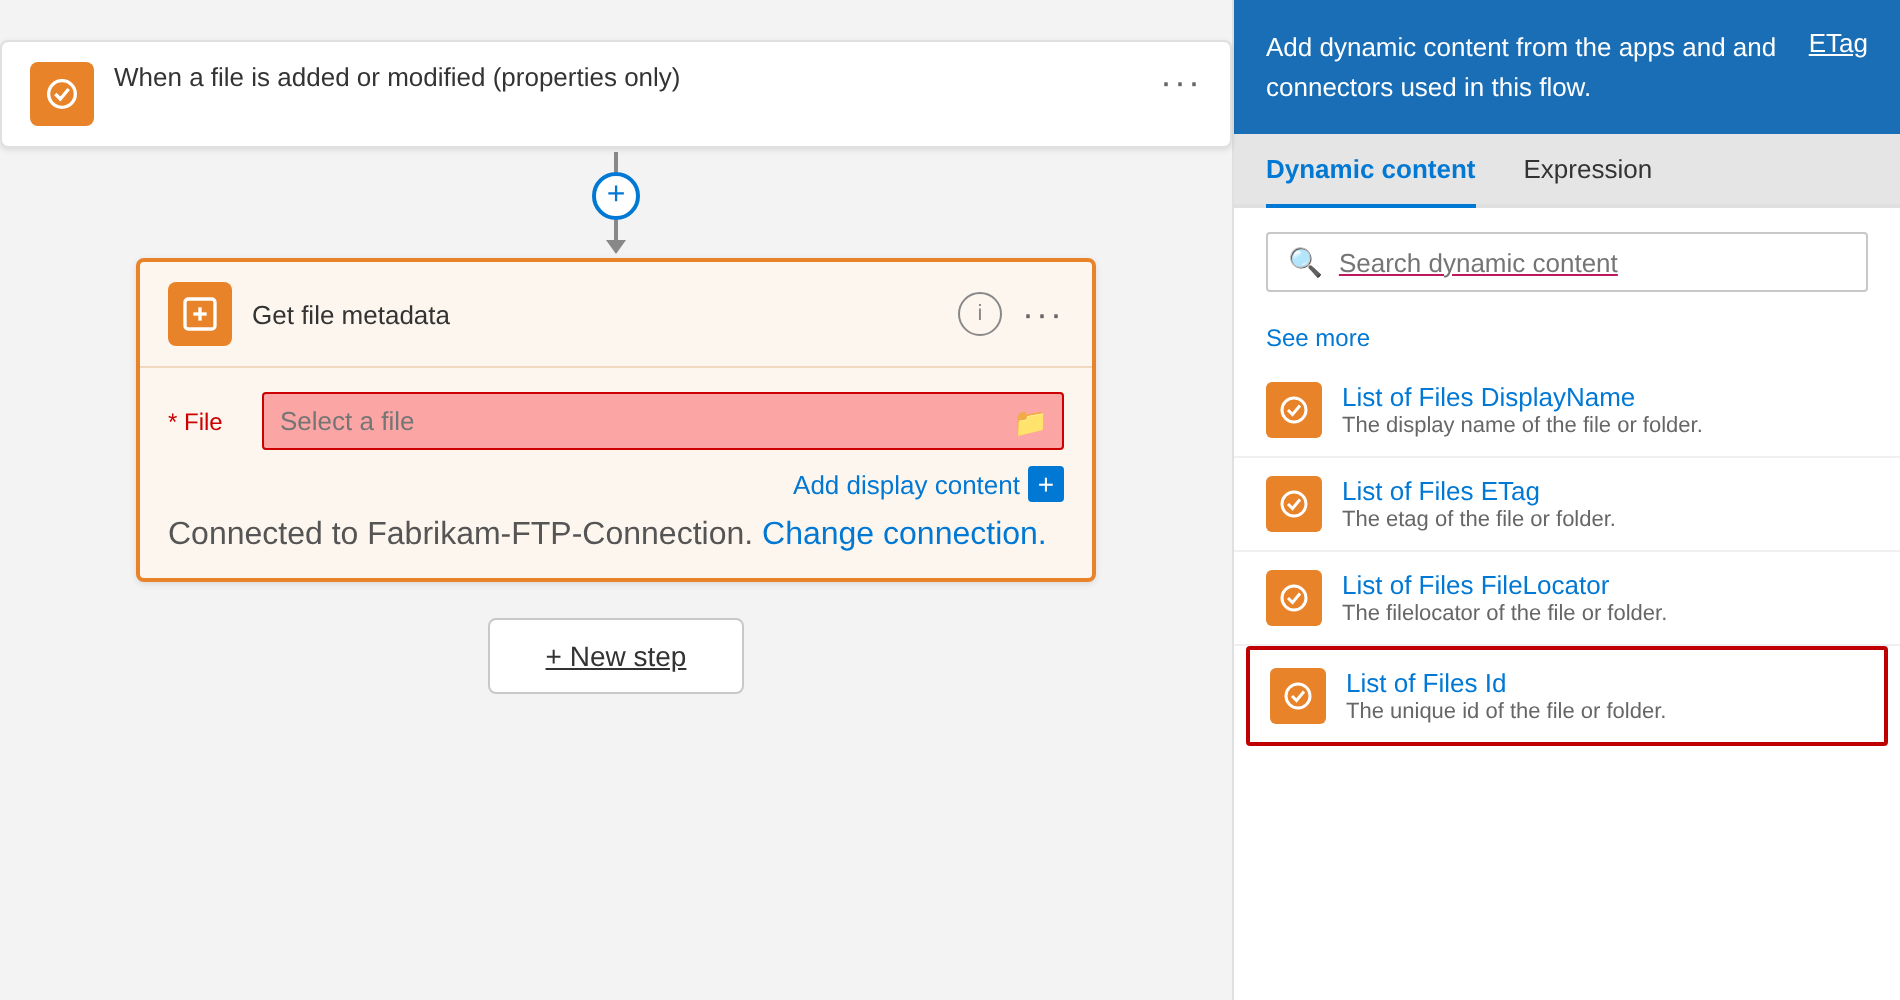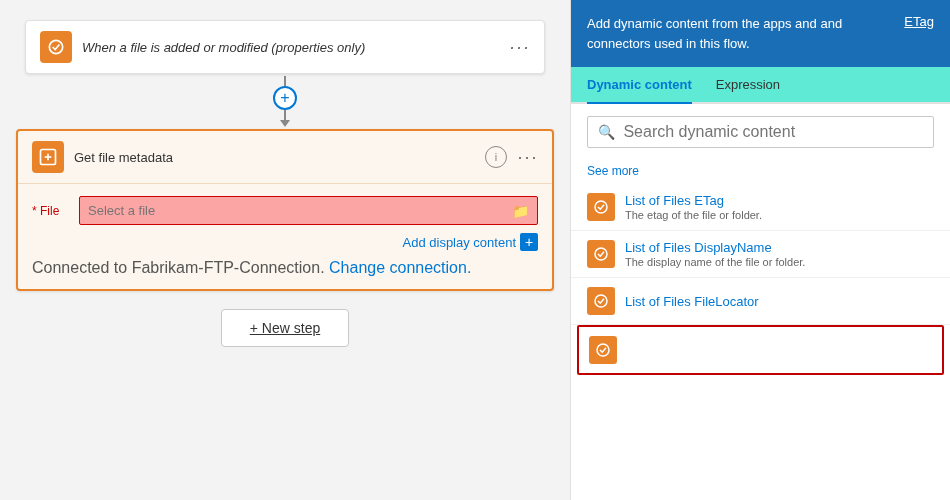--- a/index.html
+++ b/index.html
@@ -18,30 +18,28 @@
       background: #f3f3f3;
       padding: 20px 0;
       display: flex;
       flex-direction: column;
       align-items: center;
       position: relative;
     }
 
     
     .step-block {
-      width: 520px;
+      width: 616px;
       background: white;
       border: 1.5px solid #e0e0e0;
       border-radius: 4px;
       display: flex;
-      align-items: center;
       padding: 10px 14px;
       gap: 10px;
       box-shadow: 0 1px 3px rgba(0,0,0,0.1);
-      font-style: italic;
     }
 
     .step-icon {
       width: 32px;
       height: 32px;
       background: #e8832a;
       border-radius: 4px;
       display: flex;
       align-items: center;
       justify-content: center;
@@ -115,21 +113,21 @@
       width: 0;
       height: 0;
       border-left: 5px solid transparent;
       border-right: 5px solid transparent;
       border-top: 7px solid #888;
       margin-top: 0px;
     }
 
     
     .active-step-inner {
-      width: 538px;
+      width: 480px;
       background: #fdf6ee;
       border: 2px solid #e8832a;
       border-radius: 4px;
       box-shadow: 0 1px 3px rgba(0,0,0,0.1);
     }
 
     .active-step-header {
       display: flex;
       align-items: center;
       padding: 10px 14px;
@@ -261,21 +259,21 @@
       flex-shrink: 0;
       margin-left: 16px;
       text-decoration: underline;
     }
 
     
     .tabs-row {
       display: flex;
       padding: 0 16px;
       border-bottom: 2px solid #e0e0e0;
-      background: #5eead4;
+      background: #e5e5e5;
     }
 
     .tab {
       padding: 10px 0;
       margin-right: 24px;
       font-size: 13px;
       color: #333;
       cursor: pointer;
       border-bottom: 2px solid transparent;
       margin-bottom: -2px;
@@ -300,24 +298,25 @@
     }
 
     .search-icon {
       color: #888;
       font-size: 14px;
     }
 
     .search-input {
       border: none;
       outline: none;
-      font-size: 16px;
+      font-size: 13px;
       color: #be185d;
       flex: 1;
       background: transparent;
+      text-decoration: underline;
     }
 
     
     .section-header {
       padding: 4px 16px 6px;
       font-size: 12px;
       color: #555;
       display: flex;
       align-items: center;
       justify-content: space-between;
@@ -474,53 +473,58 @@
   <div class="dynamic-list">
 
     <div class="dynamic-item">
       <div class="dynamic-item-icon">
         <svg viewBox="0 0 24 24" fill="white">
           <circle cx="12" cy="12" r="8" fill="none" stroke="white" stroke-width="2"></circle>
           <path d="M8 12l3 3 5-6" stroke="white" stroke-width="2" fill="none"></path>
         </svg>
       </div>
       <div class="dynamic-item-text">
-        <span class="dynamic-item-title">List of Files ETag</span>
-        <span class="dynamic-item-desc">The etag of the file or folder.</span>
+        <span class="dynamic-item-title">List of Files DisplayName</span>
+        <span class="dynamic-item-desc">The display name of the file or folder.</span>
       </div>
     </div>
 
     <div class="dynamic-item">
       <div class="dynamic-item-icon">
         <svg viewBox="0 0 24 24" fill="white">
           <circle cx="12" cy="12" r="8" fill="none" stroke="white" stroke-width="2"></circle>
           <path d="M8 12l3 3 5-6" stroke="white" stroke-width="2" fill="none"></path>
         </svg>
       </div>
       <div class="dynamic-item-text">
-        <span class="dynamic-item-title">List of Files DisplayName</span>
-        <span class="dynamic-item-desc">The display name of the file or folder.</span>
+        <span class="dynamic-item-title">List of Files ETag</span>
+        <span class="dynamic-item-desc">The etag of the file or folder.</span>
       </div>
     </div>
 
     <div class="dynamic-item">
       <div class="dynamic-item-icon">
         <svg viewBox="0 0 24 24" fill="white">
           <circle cx="12" cy="12" r="8" fill="none" stroke="white" stroke-width="2"></circle>
           <path d="M8 12l3 3 5-6" stroke="white" stroke-width="2" fill="none"></path>
         </svg>
       </div>
       <div class="dynamic-item-text">
         <span class="dynamic-item-title">List of Files FileLocator</span>
+        <span class="dynamic-item-desc">The filelocator of the file or folder.</span>
       </div>
     </div>
 
     <div class="dynamic-item highlighted" style="border: 2px solid #c00000; margin: 0 6px; border-radius: 2px; padding: 9px 10px;">
       <div class="dynamic-item-icon">
         <svg viewBox="0 0 24 24" fill="white">
           <circle cx="12" cy="12" r="8" fill="none" stroke="white" stroke-width="2"></circle>
           <path d="M8 12l3 3 5-6" stroke="white" stroke-width="2" fill="none"></path>
         </svg>
       </div>
+      <div class="dynamic-item-text">
+        <span class="dynamic-item-title">List of Files Id</span>
+        <span class="dynamic-item-desc">The unique id of the file or folder.</span>
+      </div>
     </div>
 
   </div>
 </div>
 
 </body></html>

